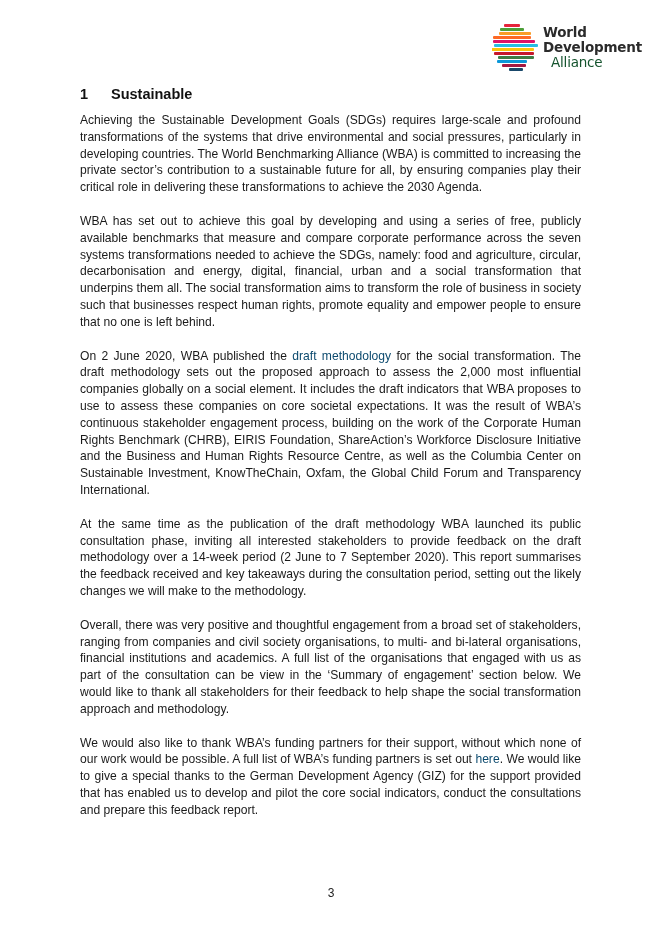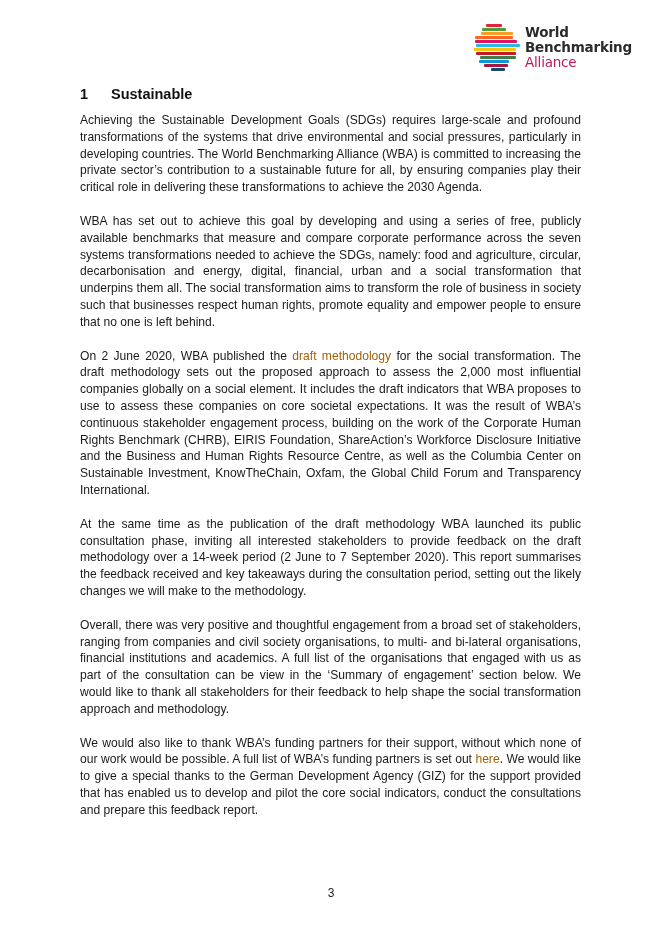--- a/index.html
+++ b/index.html
@@ -10,21 +10,21 @@
     body {
       width: 662px;
       height: 936px;
       position: relative;
       overflow: hidden;
       font-family: "Liberation Sans", "DejaVu Sans", sans-serif;
       color: #1a1a1a;
     }
     .logo {
       position: absolute;
-      left: 474px;
+      left: 492px;
       top: 22px;
       display: flex;
       align-items: center;
     }
     .logo-mark {
       width: 46px;
       height: 50px;
       display: block;
     }
     .logo-text {
@@ -35,22 +35,23 @@
     }
     .logo-line1, .logo-line2 {
       font-size: 13.5px;
       font-weight: bold;
       color: #2b2b2b;
       display: block;
     }
     .logo-line3 {
       font-size: 13.5px;
       font-weight: normal;
-      color: #be185d;
+      color: #14532d;
       display: block;
+      margin-left: 8px;
     }
     .heading {
       position: absolute;
       left: 80px;
       top: 86px;
       font-size: 14.5px;
       font-weight: bold;
       color: #111;
       display: flex;
     }
@@ -64,21 +65,21 @@
       width: 501px;
     }
     .para {
       margin: 0 0 17px 0;
       font-size: 12.1px;
       line-height: 16.8px;
       text-align: justify;
       color: #1a1a1a;
     }
     .link {
-      color: #a16207;
+      color: #0c4a6e;
       text-decoration: none;
       cursor: pointer;
     }
     .page-number {
       position: absolute;
       left: 0;
       width: 662px;
       top: 886px;
       text-align: center;
       font-size: 12px;
@@ -98,21 +99,21 @@
       <rect x="2" y="22" width="44" height="3" rx="1" fill="#26bde2"></rect>
       <rect x="-1" y="26" width="43" height="3" rx="1" fill="#fcc30b"></rect>
       <rect x="2" y="30" width="40" height="3" rx="1" fill="#c5192d"></rect>
       <rect x="6" y="34" width="36" height="3" rx="1" fill="#3f7e44"></rect>
       <rect x="5" y="38" width="30" height="3" rx="1" fill="#0a97d9"></rect>
       <rect x="10" y="42" width="24" height="3" rx="1" fill="#a21942"></rect>
       <rect x="17" y="46" width="14" height="3" rx="1" fill="#19486a"></rect>
     </svg>
   <div class="logo-text">
     <span class="logo-line1">World</span>
-    <span class="logo-line2">Benchmarking</span>
+    <span class="logo-line2">Development</span>
     <span class="logo-line3">Alliance</span>
   </div>
 </div>
 
 <div class="heading">
   <span class="heading-num">1</span>
   <span>Sustainable</span>
 </div>
 
 <div class="content">

